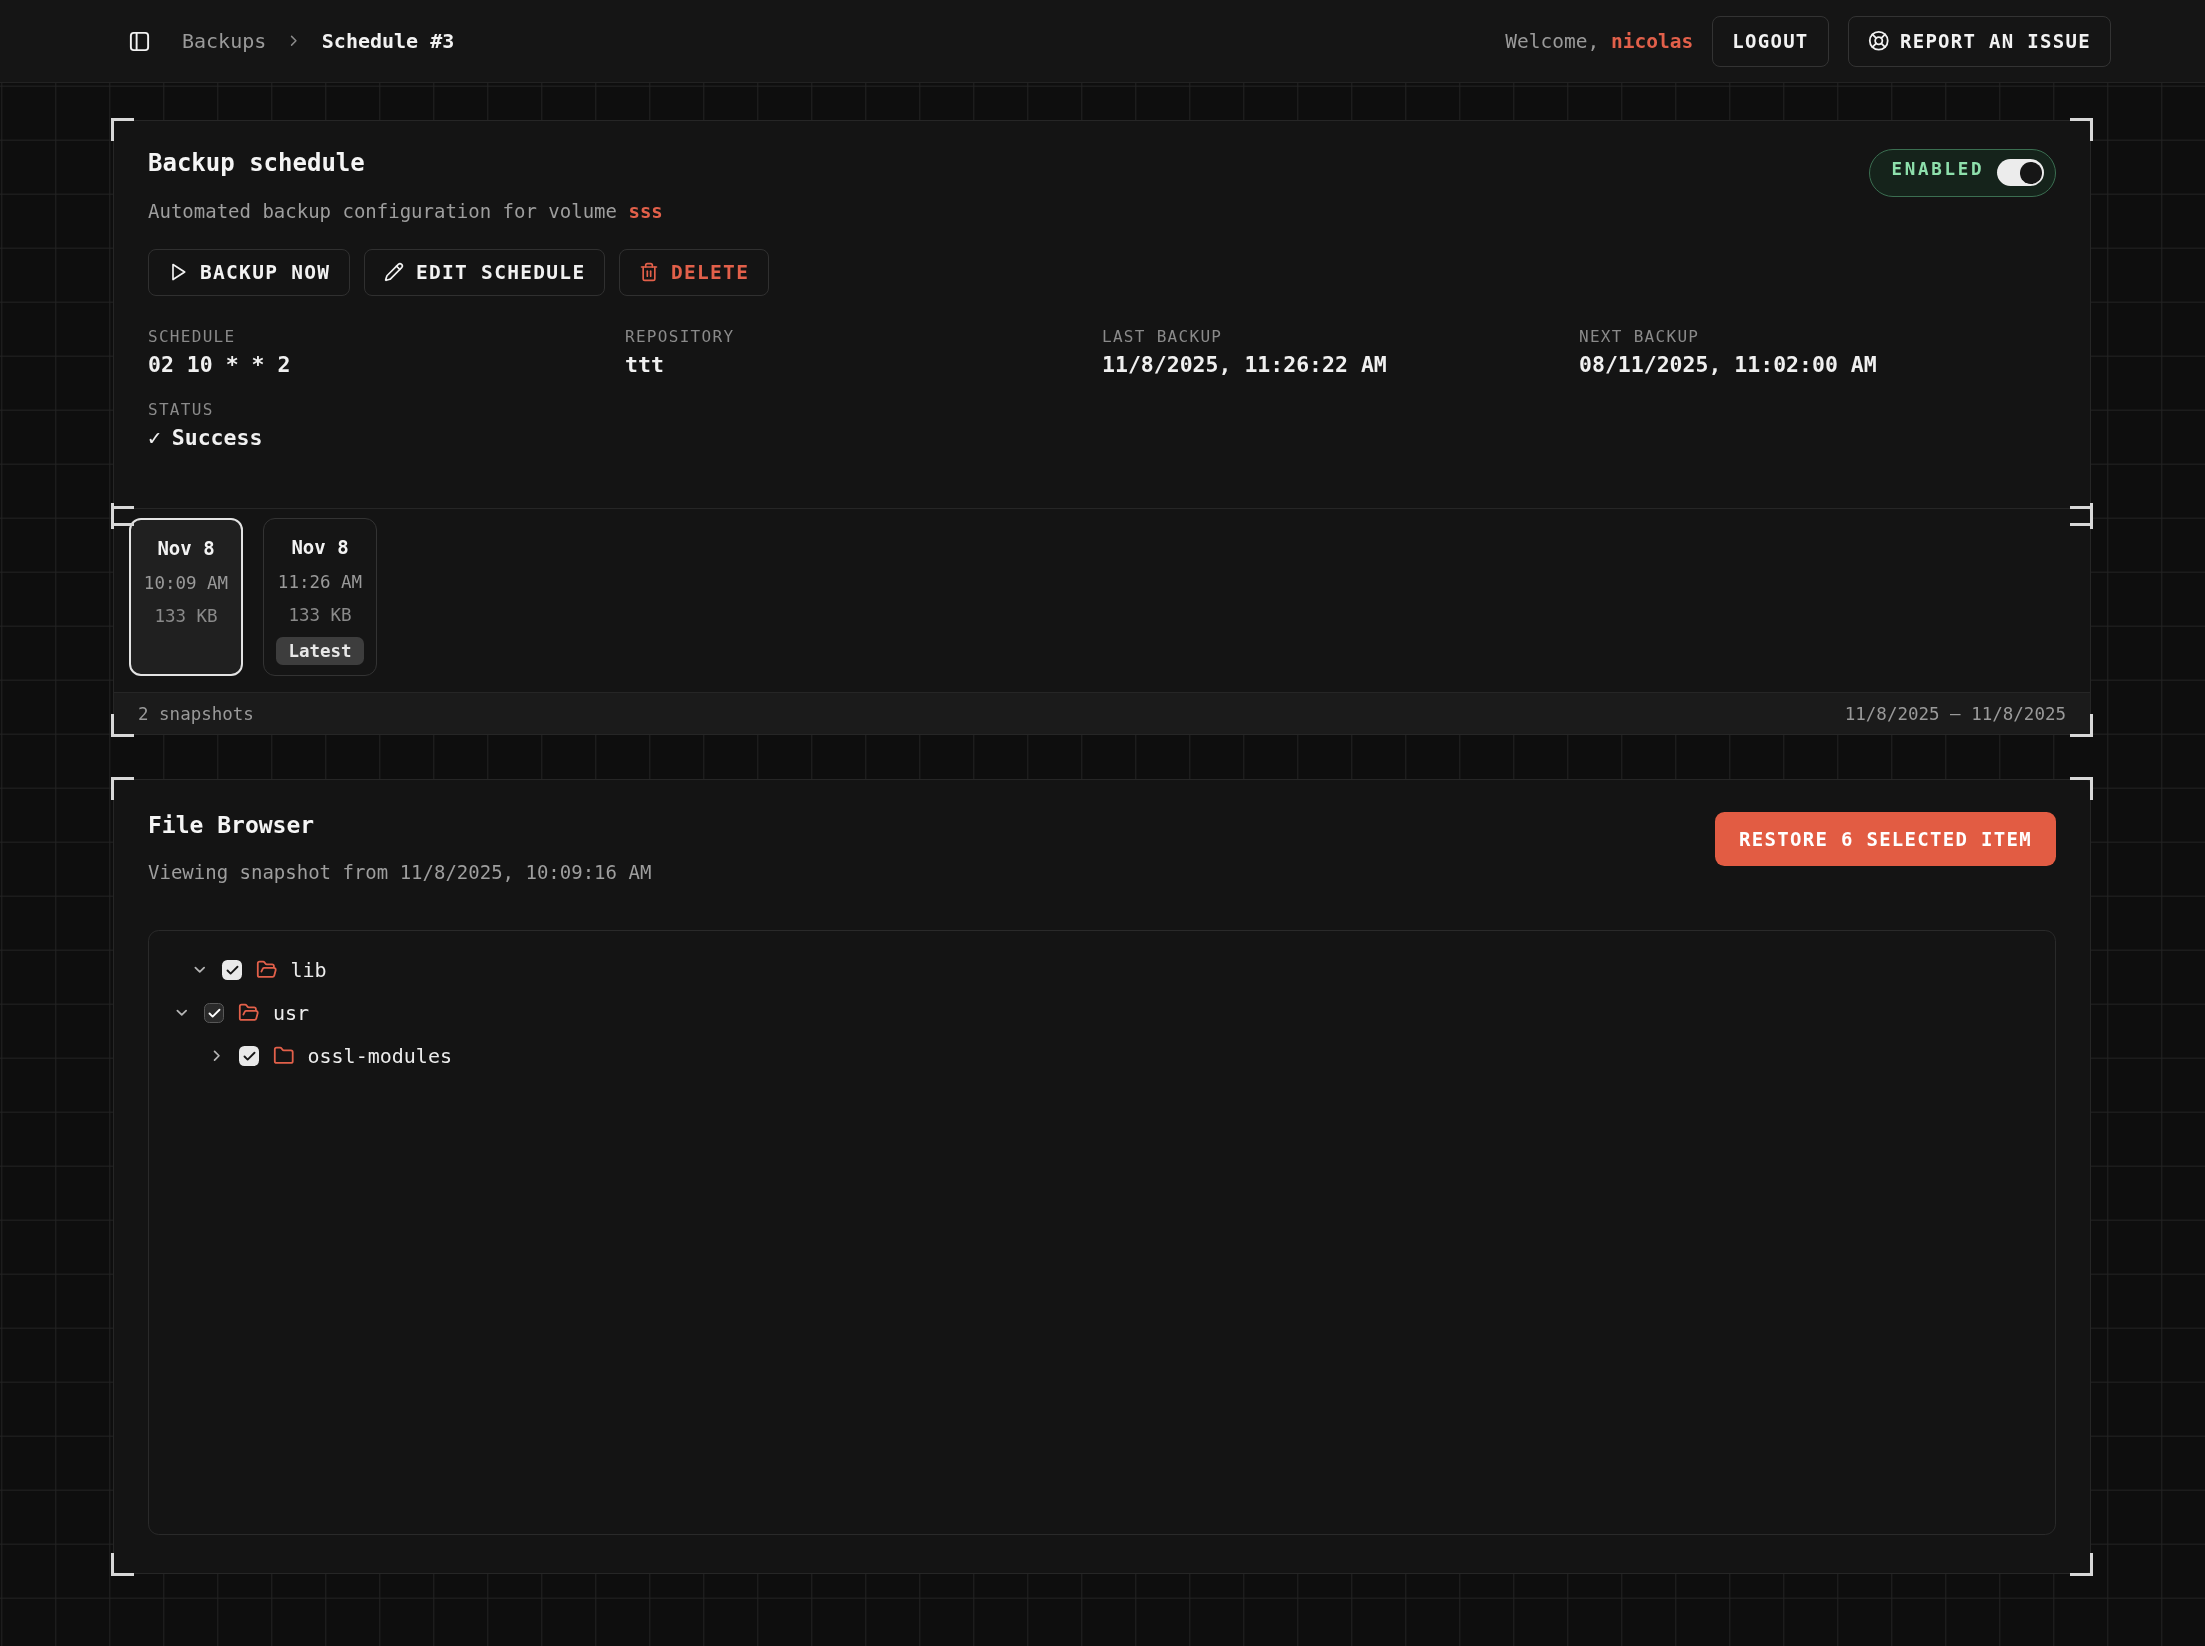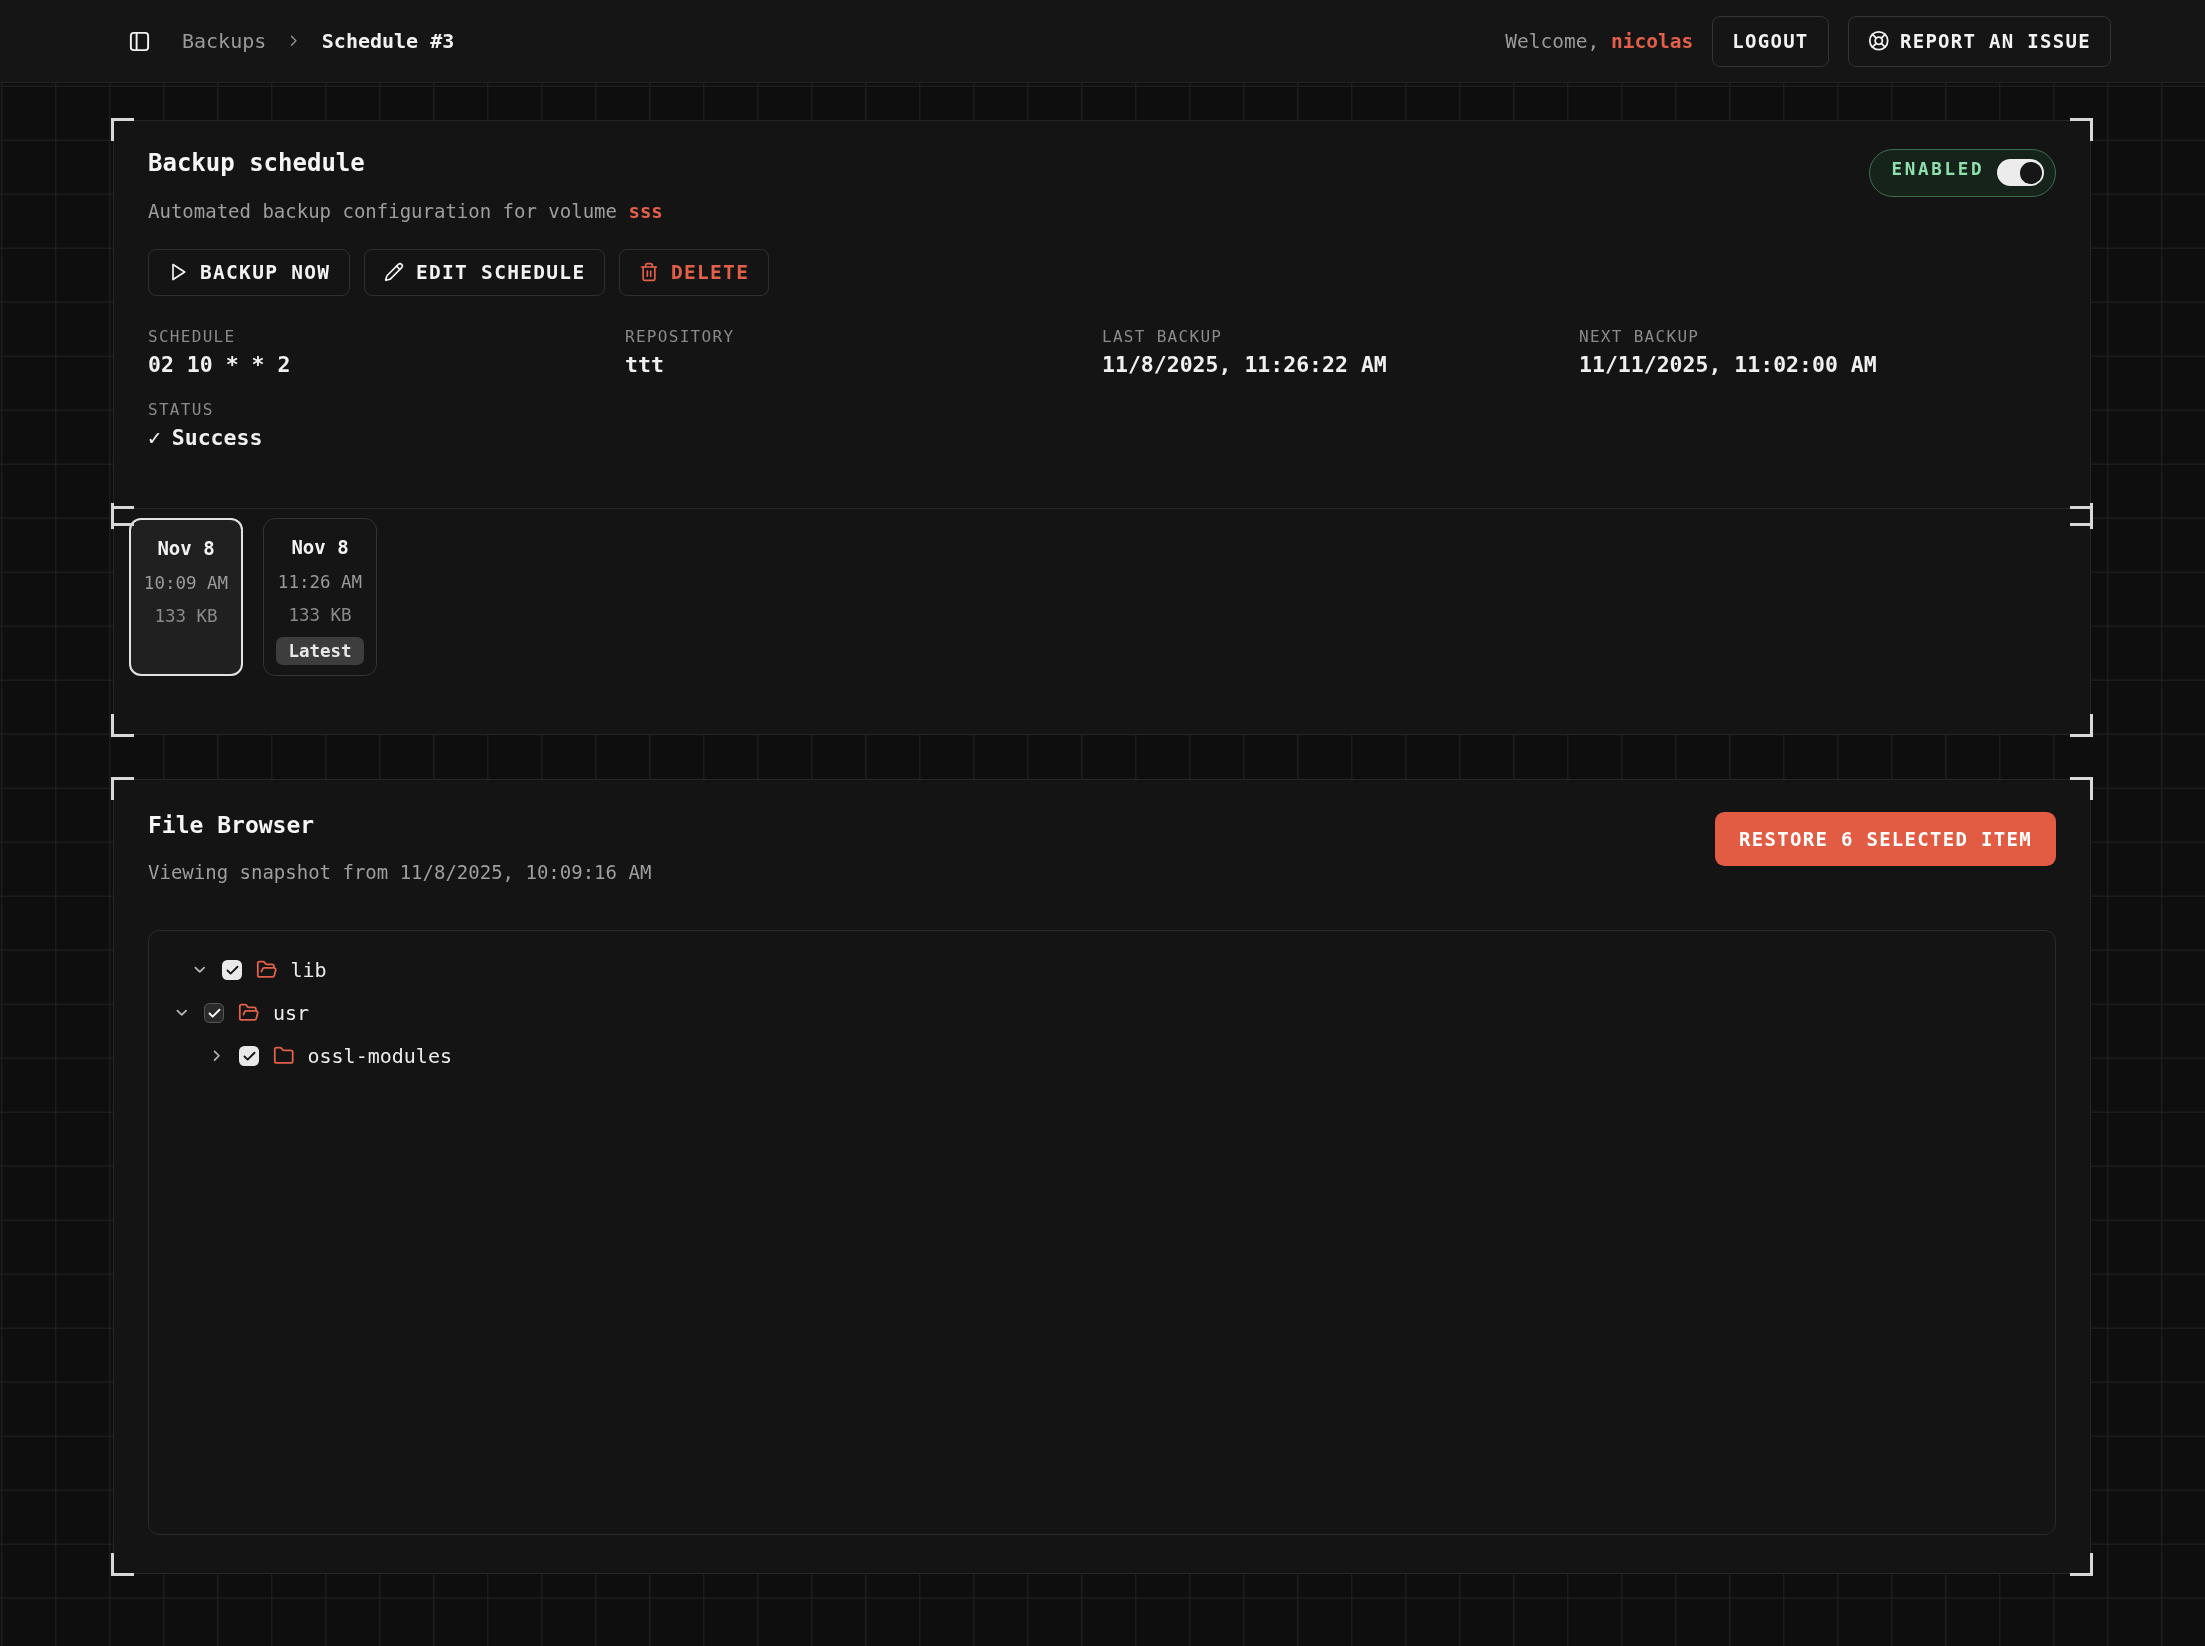--- a/index.html
+++ b/index.html
@@ -231,21 +231,21 @@
     <div>
       <div class="f-label">REPOSITORY</div>
       <div class="f-value">ttt</div>
     </div>
     <div>
       <div class="f-label">LAST BACKUP</div>
       <div class="f-value">11/8/2025, 11:26:22 AM</div>
     </div>
     <div>
       <div class="f-label">NEXT BACKUP</div>
-      <div class="f-value">11/11/2025, 11:02:00 AM</div>
+      <div class="f-value">08/11/2025, 11:02:00 AM</div>
     </div>
   </div>
 
   <div class="status-block">
     <div class="f-label">STATUS</div>
     <div class="status-line">
       <span class="status-check">✓</span>
       <span class="status-text">Success</span>
     </div>
   </div>
@@ -263,20 +263,24 @@
     <div class="snap-size">133 KB</div>
 
   </div>
       <div class="snap-card">
     <div class="snap-date">Nov 8</div>
     <div class="snap-time">11:26 AM</div>
     <div class="snap-size">133 KB</div>
     <div class="snap-badge">Latest</div>
   </div>
     </div>
+  <div class="snap-footer">
+    <span>2 snapshots</span>
+    <span>11/8/2025 – 11/8/2025</span>
+  </div>
 </section>
 
 <section class="panel panel-files">
   <i class="bk bk-tl"></i>
     <i class="bk bk-tr"></i>
     <i class="bk bk-bl"></i>
     <i class="bk bk-br"></i>
   <div class="fb-head">
     <div>
       <h2 class="card-title" style="font-size:23px">File Browser</h2>

